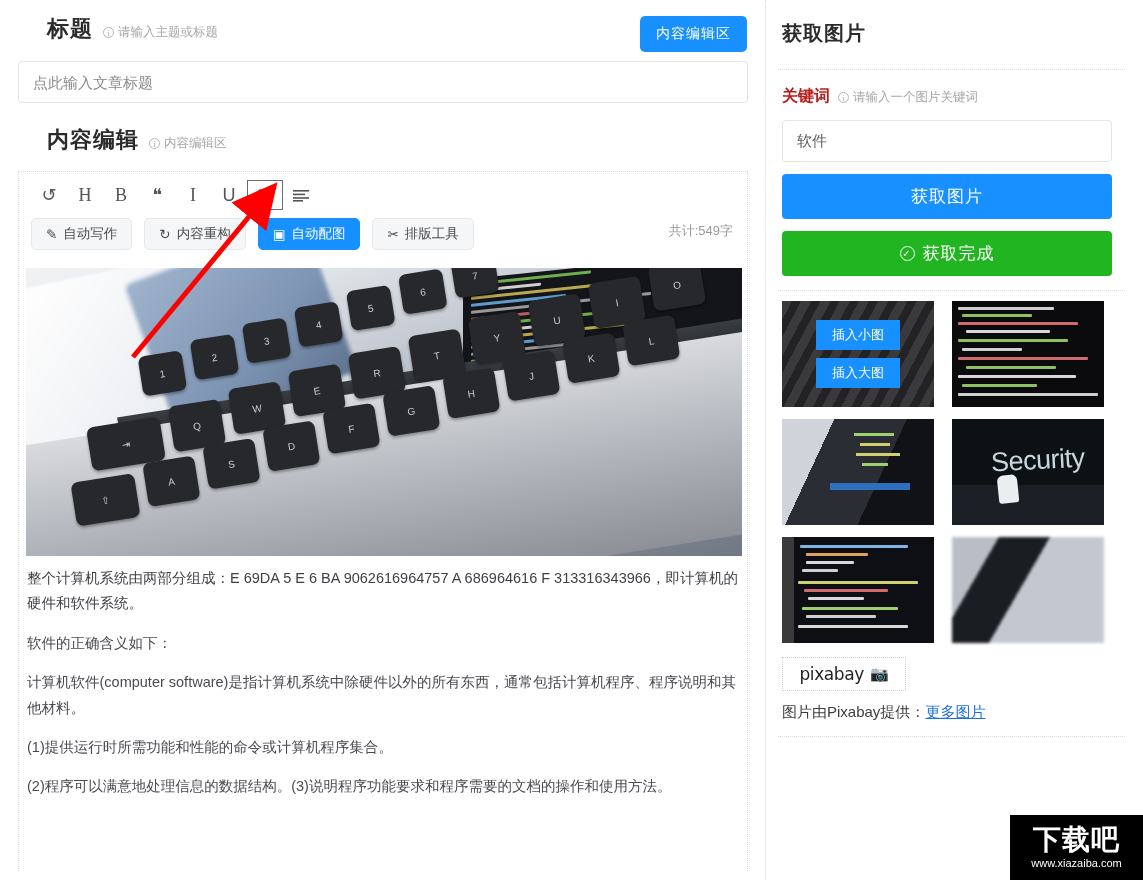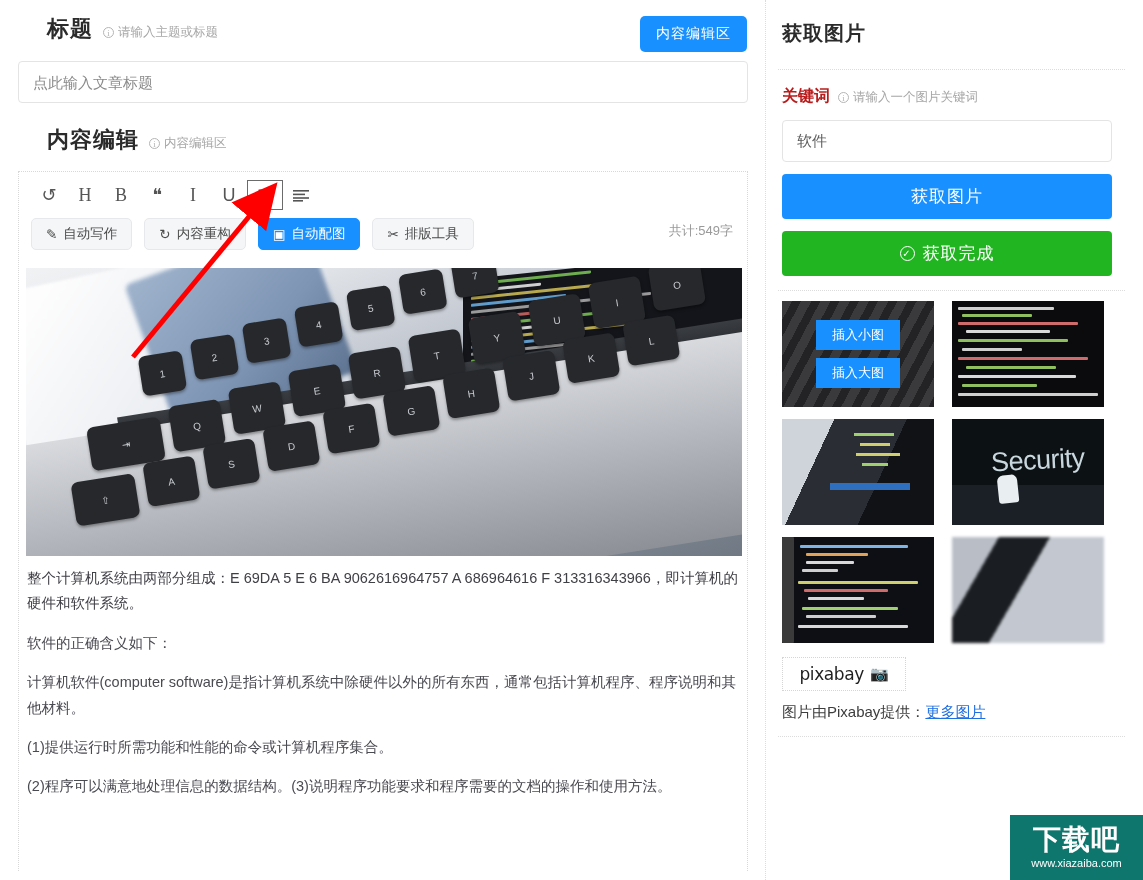--- a/index.html
+++ b/index.html
@@ -307,21 +307,21 @@
   .credit-row {
     margin: 12px 0 0 4px; font-size: 15px; color: #3d3d3d;
   }
   .credit-link { color: #1f6fe0; text-decoration: underline; }
   .bottom-dot-hr { border-top: 1px dotted #dcdcdc; margin-top: 14px; }
 
   
   .watermark {
     position: absolute; right: 0px; bottom: 0px;
     width: 133px; height: 65px; z-index: 80;
-    background: #0f766e; color: #fff;
+    background: #000000; color: #fff;
     display: flex; flex-direction: column; align-items: center; justify-content: center;
   }
   .wm-main {
     font-size: 28px; font-weight: bold; letter-spacing: 1px; line-height: 1;
     font-family: "DejaVu Sans", sans-serif;
   }
   .wm-sub { font-size: 11px; margin-top: 3px; font-family: "Liberation Sans", sans-serif; }
 </style>
 </head>
 <body>

